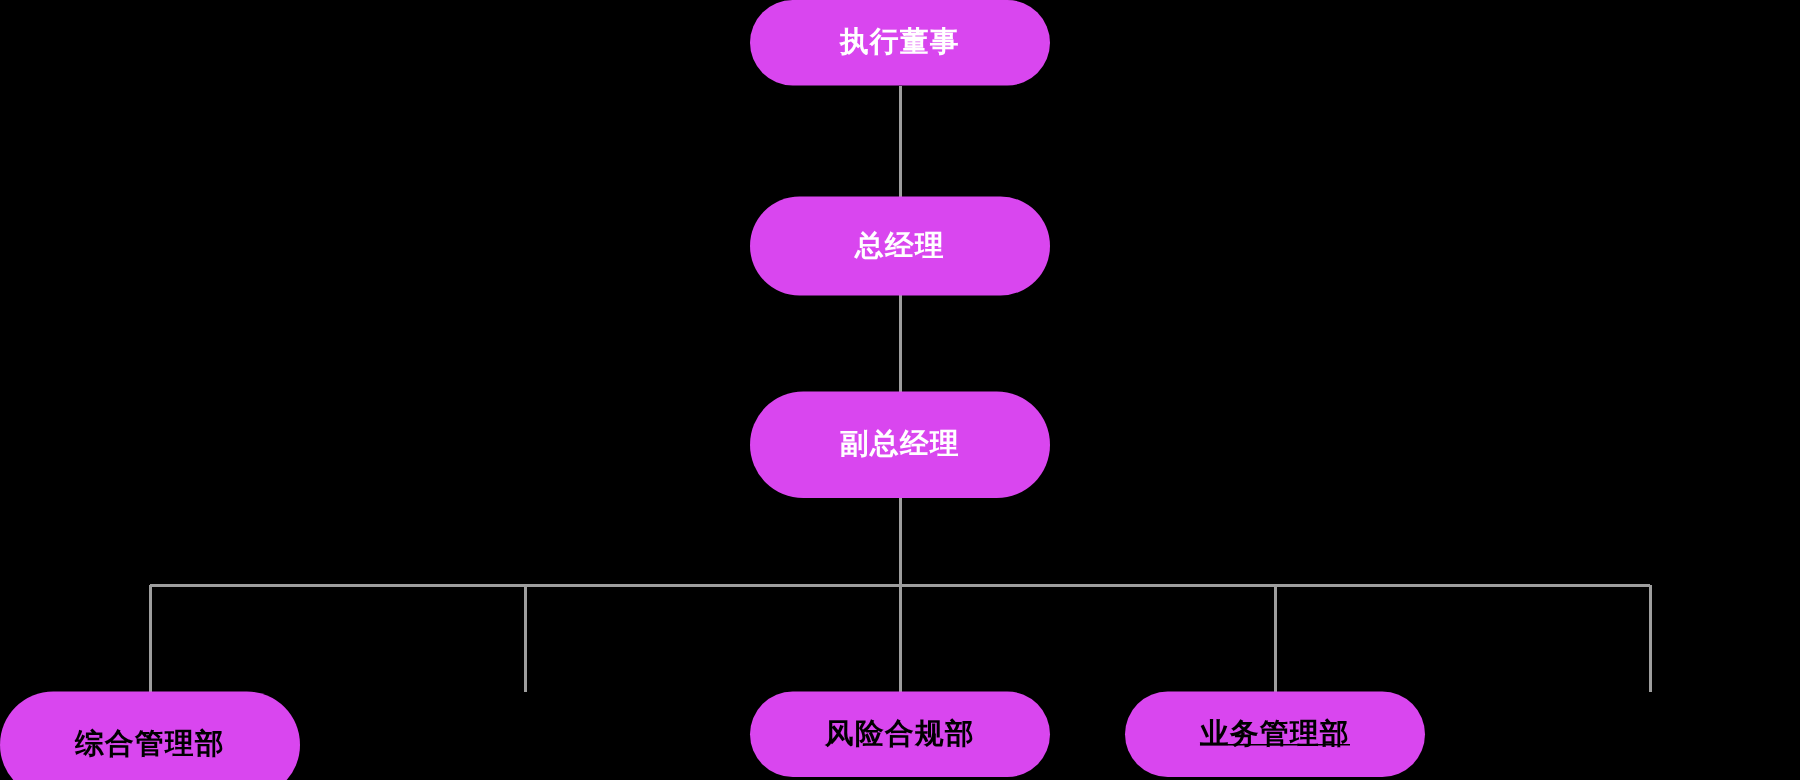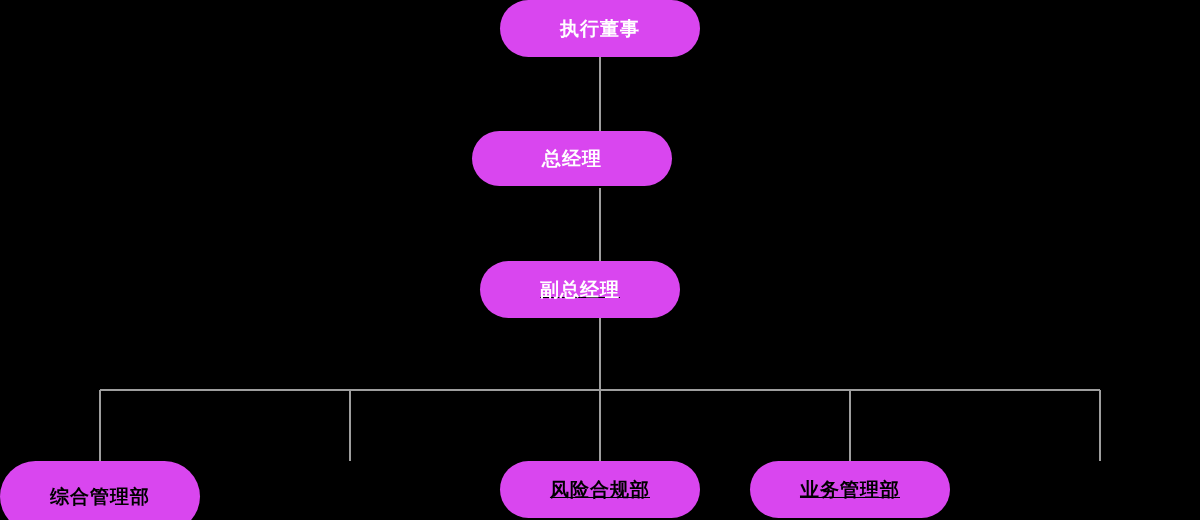--- a/index.html
+++ b/index.html
@@ -69,34 +69,34 @@
       <line x1="600" y1="390" x2="600" y2="461"></line>
       <line x1="850" y1="390" x2="850" y2="461"></line>
       <line x1="1100" y1="390" x2="1100" y2="461"></line>
     </g>
   </svg>
 
   <div class="node level-exec" style="left:500px; top:0px; width:200px; height:57px;">
     <span class="node-label">执行董事</span>
   </div>
 
-  <div class="node level-gm" style="left:472px; top:131px; width:200px; height:55px;">
+  <div class="node level-gm" style="left:500px; top:131px; width:200px; height:66px;">
     <span class="node-label">总经理</span>
   </div>
 
-  <div class="node level-dgm" style="left:480px; top:261px; width:200px; height:57px;text-decoration:underline;">
+  <div class="node level-dgm" style="left:500px; top:261px; width:200px; height:71px;">
     <span class="node-label">副总经理</span>
   </div>
 
   <div class="node level-dept" style="left:0px; top:461px; width:200px; height:71px;">
     <span class="node-label">综合管理部</span>
   </div>
 
 
-  <div class="node level-dept" style="left:500px; top:461px; width:200px; height:57px;text-decoration:underline;">
+  <div class="node level-dept" style="left:500px; top:461px; width:200px; height:57px;">
     <span class="node-label">风险合规部</span>
   </div>
 
   <div class="node level-dept" style="left:750px; top:461px; width:200px; height:57px;text-decoration:underline;">
     <span class="node-label">业务管理部</span>
   </div>
 
 
 </div>
 

